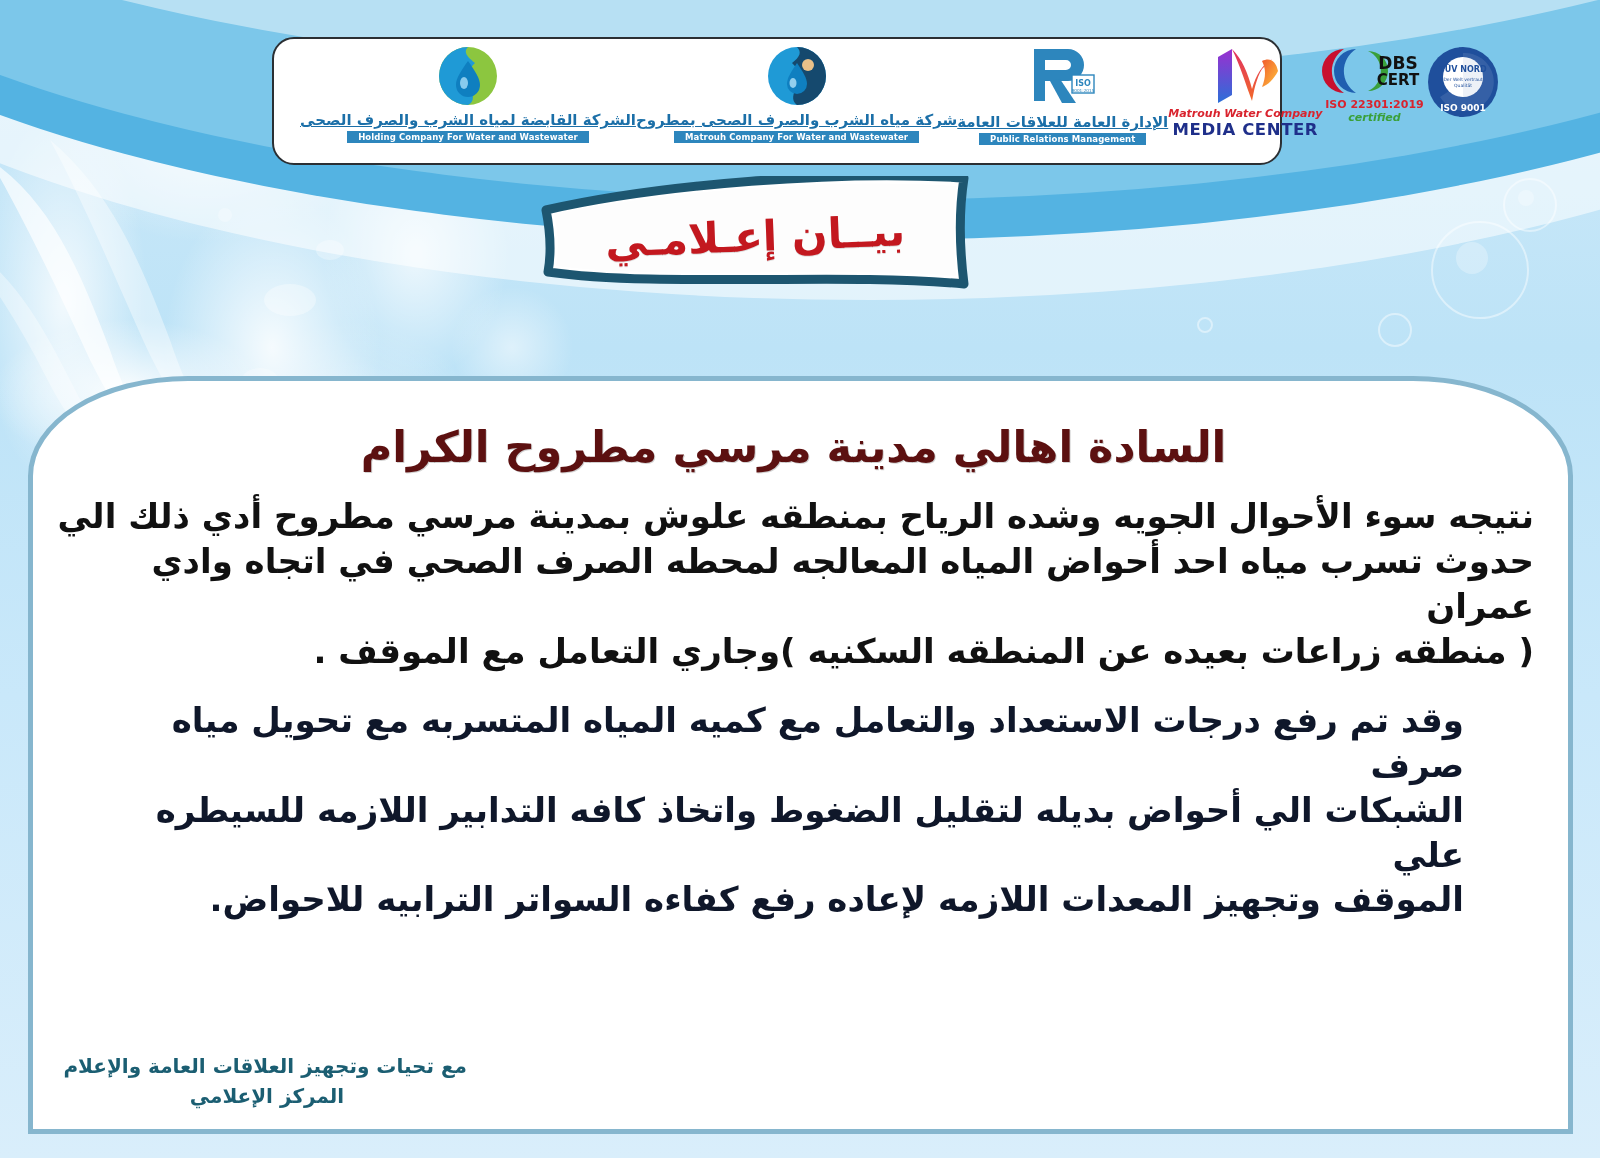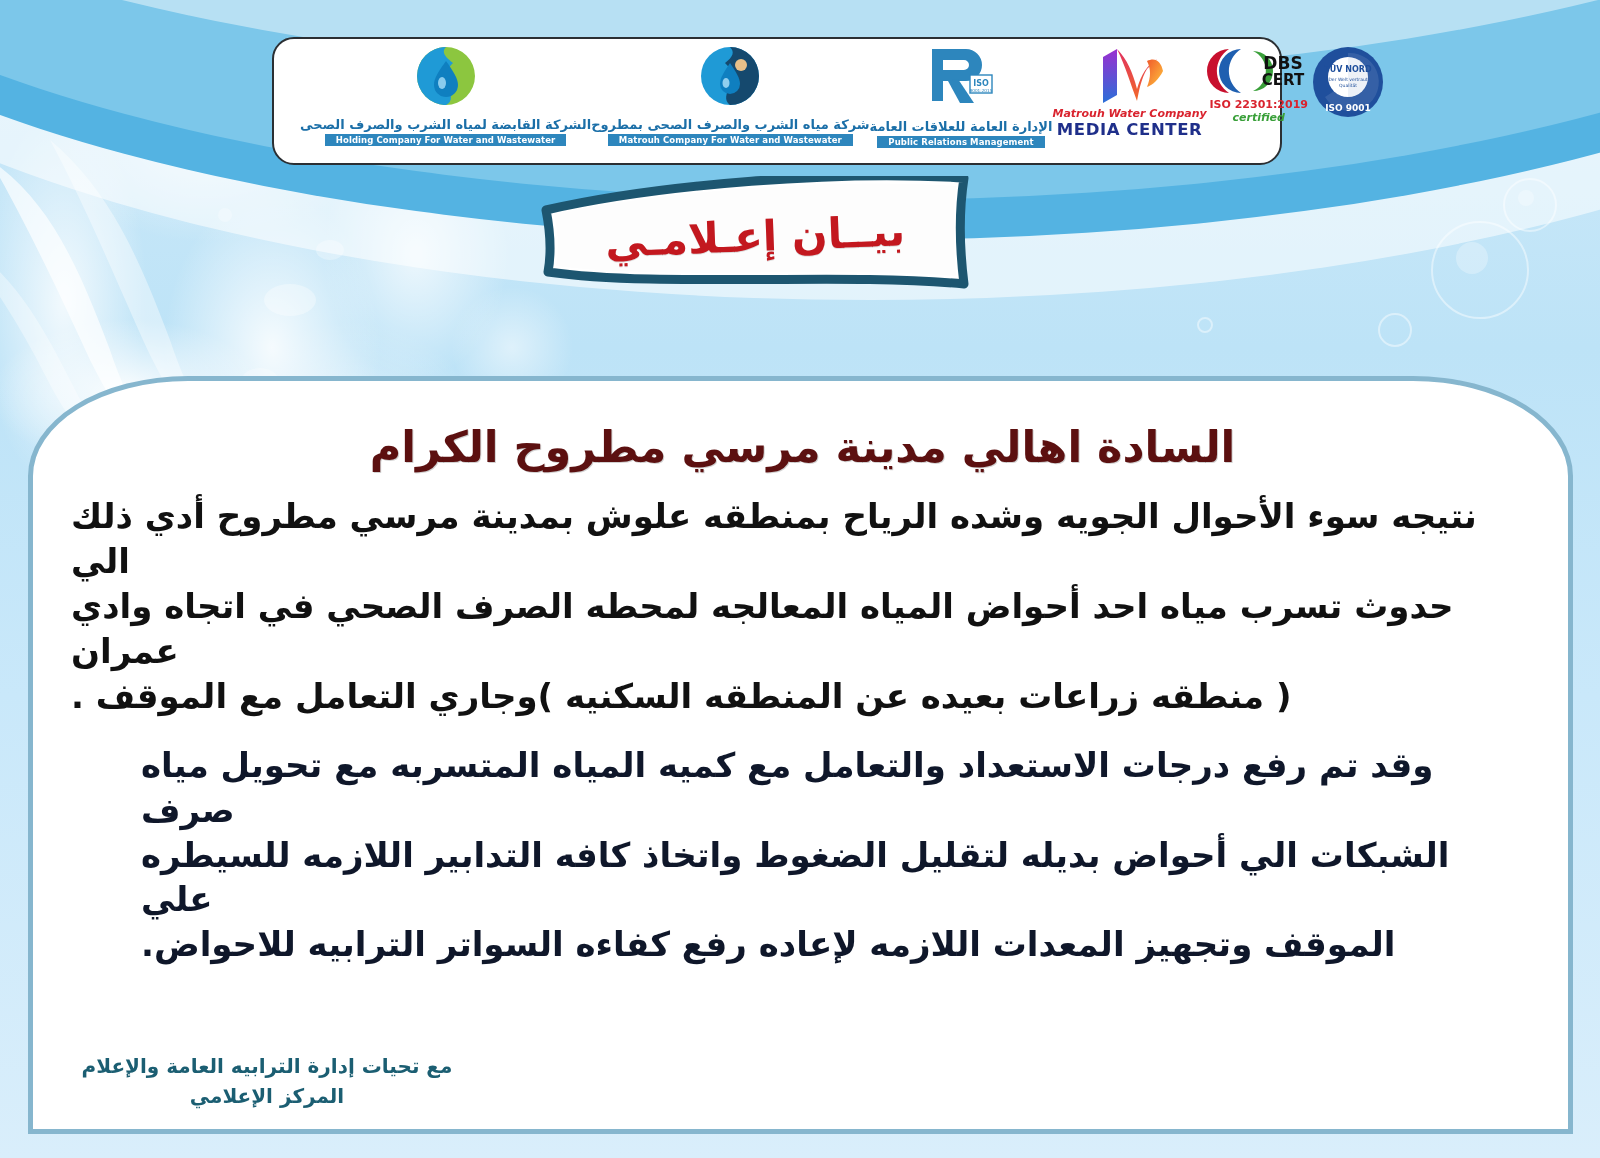--- a/index.html
+++ b/index.html
@@ -111,26 +111,27 @@
     z-index: 5;
   }
   .logo {
     display: flex;
     flex-direction: column;
     align-items: center;
     height: 112px;
   }
   .logo-mark { display: block; }
   .logo-ar {
-    font-size: 13px;
+    font-size: 15px;
     font-weight: bold;
     color: #1b6fa8;
     direction: rtl;
-    margin-top: 10px;
-    white-space: nowrap;
+    margin-top: 4px;
+    white-space: nowrap;
+    text-decoration: underline;
   }
   .logo-en {
     font-size: 8.5px;
     font-weight: bold;
     color: #ffffff;
     background: #2d86bd;
     padding: 1px 11px;
     margin-top: 2px;
     white-space: nowrap;
     letter-spacing: .1px;
@@ -200,39 +201,39 @@
     background: #ffffff;
     border: 5px solid #86b6ce;
     border-top-left-radius: 160px 100px;
     border-top-right-radius: 160px 100px;
     box-sizing: border-box;
     z-index: 4;
   }
   .card-inner {
     position: absolute;
     inset: 0;
-    padding: 26px 34px 0 38px;
+    padding: 26px 34px 0 20px;
     box-sizing: border-box;
   }
 
   .headline {
     text-align: center;
     font-size: 43px;
     font-weight: bold;
     color: #5c1010;
     line-height: 1.15;
     margin: 16px 0 22px 0;
     text-shadow: 1px 1px 0 rgba(0,0,0,.18);
   }
 
   .para {
     font-size: 34px;
     font-weight: bold;
     line-height: 1.32;
-    text-align: left;
+    text-align: right;
     margin: 16px 0 24px 0;
   }
   .para-dark {
     color: #111111;
   }
   .para-navy {
     color: #0f172a;
     padding: 0 70px;
   }
 
@@ -401,20 +402,20 @@
         <div>( منطقه زراعات بعيده عن المنطقه السكنيه )وجاري التعامل مع الموقف .</div>
       </div>
 
       <div class="para para-navy">
         <div>وقد تم رفع درجات الاستعداد والتعامل مع كميه المياه المتسربه مع تحويل مياه صرف</div>
         <div>الشبكات الي أحواض بديله لتقليل الضغوط واتخاذ كافه التدابير اللازمه للسيطره علي</div>
         <div>الموقف وتجهيز المعدات اللازمه لإعاده رفع كفاءه السواتر الترابيه للاحواض.</div>
       </div>
 
       <div class="footer">
-        <div class="footer-line">مع تحيات إدارة الترابيه العامة والإعلام</div>
+        <div class="footer-line">مع تحيات وتجهيز العلاقات العامة والإعلام</div>
         <div class="footer-line">المركز الإعلامي</div>
       </div>
 
     </div>
   </div>
 
 </div>
 
 </body></html>

